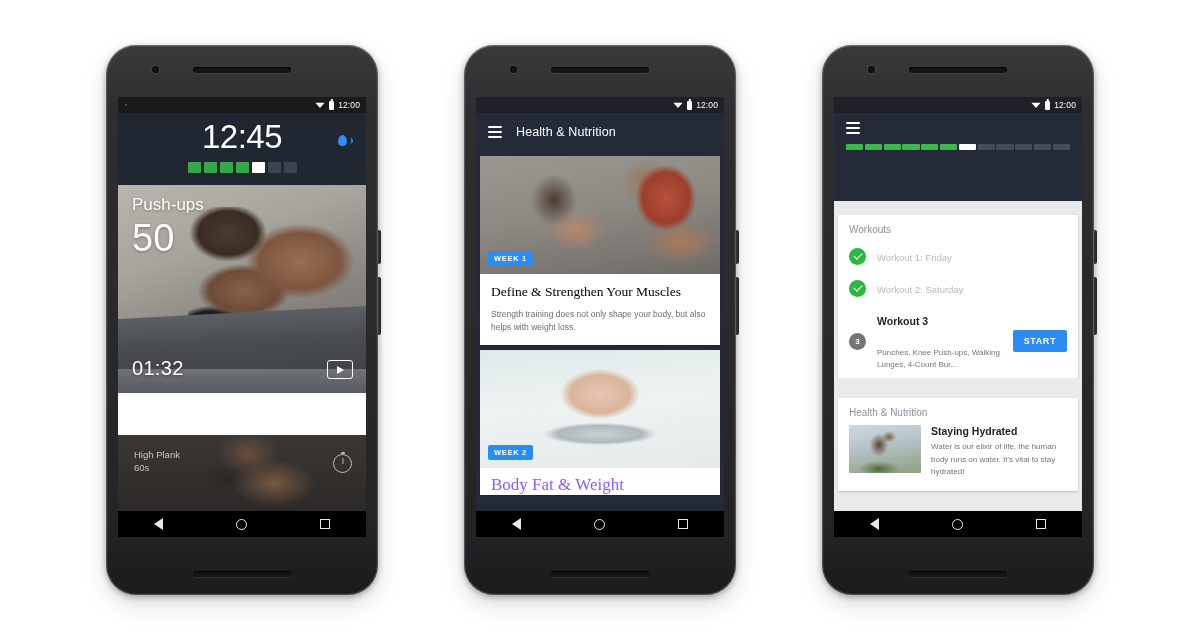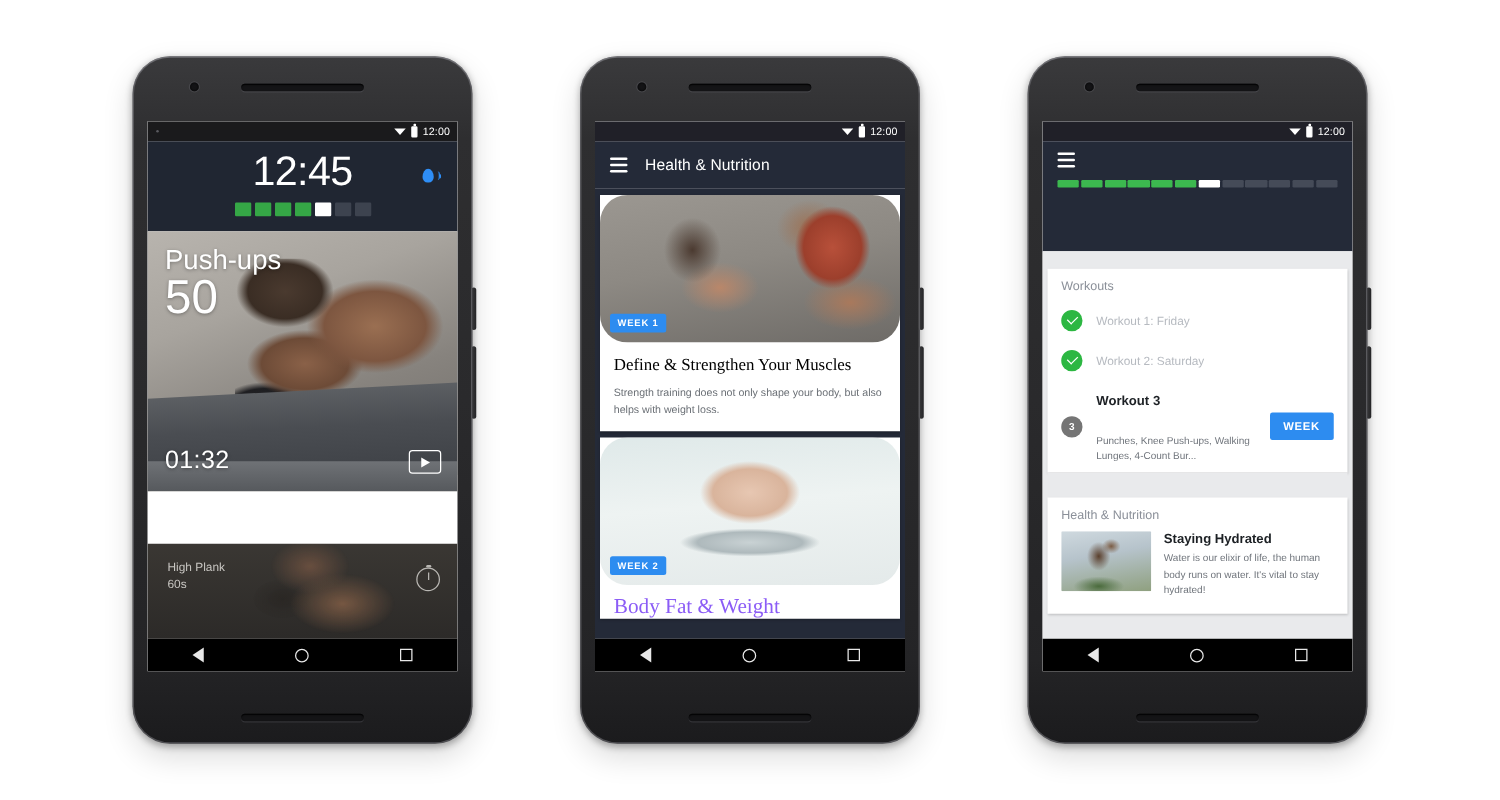--- a/index.html
+++ b/index.html
@@ -116,21 +116,21 @@
   .hero-mat{
     position:absolute; left:0; right:0; bottom:0; height:74px;
     background:linear-gradient(180deg,#5c5f63 0%,#4a4d52 40%,#3d4045 100%);
     transform: skewY(-3deg); transform-origin: left bottom;
   }
   .hero-mat2{
     position:absolute; left:0; right:0; bottom:0; height:24px;
     background:linear-gradient(180deg,#6f7276 0%,#56595d 100%);
   }
   .p1-exname{ position:absolute; left:14px; top:10px; color:#fff;
-    font-size:22px; font-weight:400; text-shadow:0 1px 3px rgba(0,0,0,.35); }
+    font-size:17px; font-weight:400; text-shadow:0 1px 3px rgba(0,0,0,.35); }
   .p1-exreps{ position:absolute; left:14px; top:34px; color:#fff;
     font-size:38px; font-weight:300; line-height:1; text-shadow:0 1px 3px rgba(0,0,0,.35);}
   .p1-timer{ position:absolute; left:14px; bottom:13px; color:#fff;
     font-size:20px; font-weight:400; letter-spacing:.3px; text-shadow:0 1px 3px rgba(0,0,0,.4);}
   .p1-play{ position:absolute; right:13px; bottom:14px; width:26px;height:19px;
     border:1.6px solid #fff; border-radius:3px; display:flex;align-items:center;justify-content:center;}
   .p1-play i{ width:0;height:0;border-top:4.5px solid transparent;
     border-bottom:4.5px solid transparent;border-left:7px solid #fff; margin-left:1px;}
 
   .p1-next{ position:absolute; left:0;right:0; bottom:26px; height:76px;
@@ -152,21 +152,21 @@
 
   
   .p2-appbar{ height:38px; background:#242a38; display:flex; align-items:center;
     gap:14px; padding:0 12px; }
   .hamburger{ width:14px; display:flex; flex-direction:column; gap:3px; }
   .hamburger span{ display:block; height:2px; background:#fff; border-radius:1px; }
   .p2-title{ color:#fff; font-size:12.5px; font-weight:500; letter-spacing:.1px; }
   .p2-body{ position:absolute; top:54px; bottom:26px; left:0; right:0;
     background:#242a38; padding:5px 4px 0 4px; overflow:hidden;}
   .card{ background:#fff; box-shadow:0 1px 2px rgba(0,0,0,.22); margin-bottom:5px; }
-  .card-img{ height:118px; position:relative; overflow:hidden;border-radius:22px; }
+  .card-img{ height:118px; position:relative; overflow:hidden; }
   .c1-img{
     background:
       radial-gradient(ellipse 42px 46px at 186px 42px, #b8503a 0%, #9c3f2c 55%, rgba(156,63,44,0) 72%),
       radial-gradient(ellipse 36px 30px at 168px 26px, #9d7255 0%, rgba(157,114,85,0) 74%),
       radial-gradient(ellipse 30px 34px at 74px 44px, #4b3a30 0%, rgba(75,58,48,0) 76%),
       radial-gradient(ellipse 40px 26px at 96px 74px, #b9876a 0%, rgba(185,135,106,0) 78%),
       radial-gradient(ellipse 48px 28px at 200px 86px, #a9795c 0%, rgba(169,121,92,0) 78%),
       linear-gradient(170deg,#9b9791 0%,#8d8983 45%,#6e6b67 100%);
   }
   .c2-img{
@@ -418,21 +418,21 @@
               <span class="wk-name-done">Workout 2: Saturday</span>
             </span>
           </div>
 
           <div class="wk-item">
             <span class="wk-badge cur">3</span>
             <span class="wk-txt">
               <span class="wk-name">Workout 3</span>
               <span class="wk-sub" style="display:block">Punches, Knee Push-ups, Walking Lunges, 4-Count Bur...</span>
             </span>
-            <button class="start-btn">WEEK</button>
+            <button class="start-btn">START</button>
           </div>
         </div>
 
         <div class="divider"></div>
 
         <div class="sheet">
           <div class="sec-label">Health &amp; Nutrition</div>
           <div class="hn-row">
             <div class="hn-img"></div>
             <div class="hn-txt">

